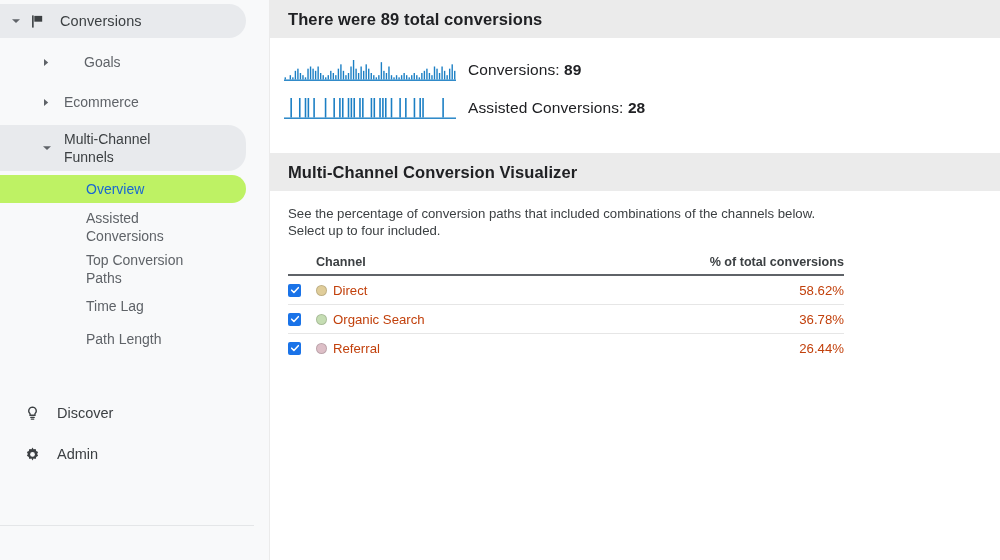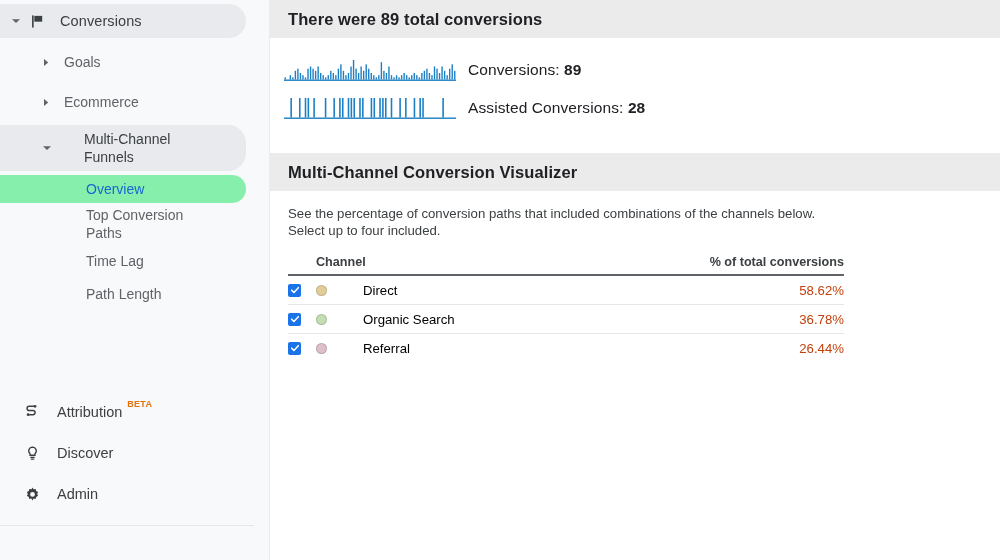--- a/index.html
+++ b/index.html
@@ -109,21 +109,21 @@
     padding: 3px 0 3px 86px;
     margin-right: 24px;
     border-radius: 0 18px 18px 0;
     font-size: 14px;
     color: #5f6368;
     line-height: 18px;
     cursor: pointer;
     box-sizing: border-box;
   }
   .nav-sub.active {
-    background: #86efac;
+    background: #bef264;
     color: #1967d2;
   }
   .nav-sub .sub-text { display: block; }
 
   .sidebar-bottom {
     position: absolute;
     left: 0;
     top: 392px;
     width: 270px;
   }
@@ -272,22 +272,21 @@
     align-items: center;
     justify-content: center;
     cursor: pointer;
   }
   .checkbox svg { display: block; }
   .td-channel {
     flex: 1;
     display: flex;
     align-items: center;
     font-size: 13.2px;
-    color: #000000;
-    gap: 30px;
+    color: #c2410c;
   }
   .dot {
     width: 11px;
     height: 11px;
     border-radius: 50%;
     margin-right: 6px;
     display: inline-block;
   }
   .td-pct {
     font-size: 13.2px;
@@ -311,74 +310,64 @@
       </span>
       <span class="flag-icon">
         <svg width="15" height="15" viewBox="0 0 16 16">
           <rect x="2.2" y="1.5" width="1.7" height="13" fill="#3c4043"></rect>
           <path d="M4.6 2 H13 V8.2 H4.6 Z" fill="#3c4043"></path>
         </svg>
       </span>
       <span class="nav-top-label">Conversions</span>
     </div>
 
-    <div class="nav-row" style="margin-top:8px;">
+    <div class="nav-row" style="margin-top:8px;gap:20px;">
       <span class="rcaret">
         <svg width="8" height="9" viewBox="0 0 8 9">
             <path d="M2 1 L6.2 4.5 L2 8 Z" fill="#5f6368"></path>
           </svg>
       </span>
       <span class="nav-row-label">Goals</span>
     </div>
 
     <div class="nav-row" style="margin-top:8px;">
       <span class="rcaret">
         <svg width="8" height="9" viewBox="0 0 8 9">
             <path d="M2 1 L6.2 4.5 L2 8 Z" fill="#5f6368"></path>
           </svg>
       </span>
       <span class="nav-row-label">Ecommerce</span>
     </div>
 
-    <div class="nav-row group-open" style="margin-top:7px;gap:20px;">
+    <div class="nav-row group-open" style="margin-top:7px;">
       <span class="rcaret">
         <svg width="10" height="10" viewBox="0 0 10 10">
             <path d="M1 3.2 L5 7 L9 3.2 Z" fill="#5f6368"></path>
           </svg>
       </span>
       <span class="nav-row-label" style="max-width:120px;">Multi-Channel Funnels</span>
     </div>
 
     <div class="nav-sub active" style="margin-top:4px;">
       <span class="sub-text">Overview</span>
     </div>
+    <div class="nav-sub" style="margin-top:3px;">
+      <span class="sub-text" style="max-width:100px;">Assisted Conversions</span>
+    </div>
     <div class="nav-sub">
       <span class="sub-text" style="max-width:120px;">Top Conversion Paths</span>
     </div>
     <div class="nav-sub" style="margin-top:2px;">
       <span class="sub-text">Time Lag</span>
     </div>
     <div class="nav-sub" style="margin-top:5px;">
       <span class="sub-text">Path Length</span>
     </div>
 
     <div class="sidebar-bottom">
-      <div class="bottom-row">
-        <span class="bottom-icon">
-          <svg width="19" height="19" viewBox="0 0 20 20" fill="none" stroke="#3c4043" stroke-width="1.5">
-            <path d="M11.5 3.5 H6.5 a2.2 2.2 0 0 0 0 4.4 h4 a2.2 2.2 0 0 1 0 4.4 H6.5"></path>
-            <circle cx="12.6" cy="3.5" r="1.5" fill="#3c4043" stroke="none"></circle>
-            <circle cx="5.4" cy="12.3" r="1.5" fill="#3c4043" stroke="none"></circle>
-          </svg>
-        </span>
-        <span class="bottom-label">
-          <span>Attribution</span>
-          <span class="beta">BETA</span>
-        </span>
-      </div>
 
       <div class="bottom-row" style="margin-top:1px;">
         <span class="bottom-icon">
           <svg width="19" height="19" viewBox="0 0 20 20" fill="none" stroke="#3c4043" stroke-width="1.4">
             <path d="M10 3.2 a4 4 0 0 1 2.6 7 v1.6 h-5.2 v-1.6 A4 4 0 0 1 10 3.2 Z"></path>
             <path d="M8.2 14.1 h3.6" stroke-linecap="round"></path>
             <path d="M8.7 15.9 h2.6" stroke-linecap="round"></path>
           </svg>
         </span>
         <span class="bottom-label">Discover</span>

